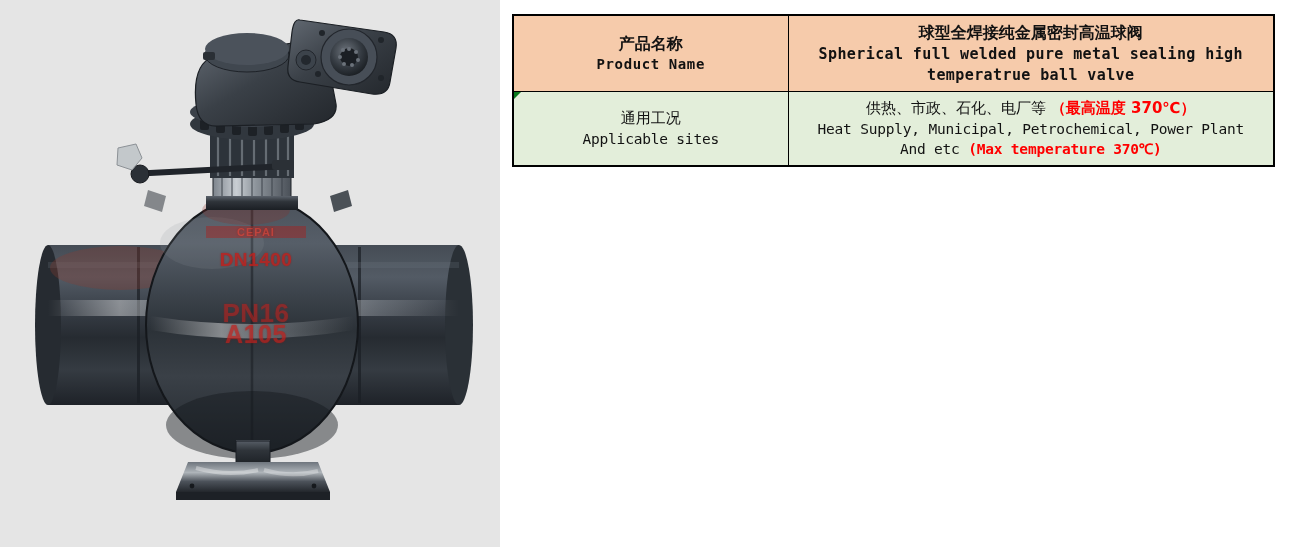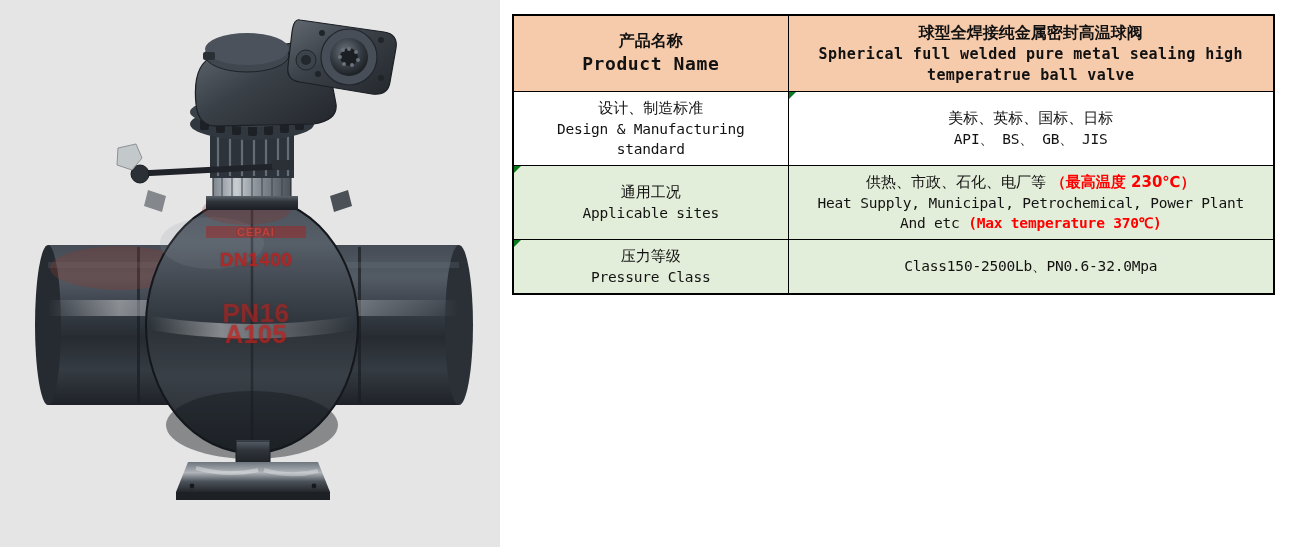--- a/index.html
+++ b/index.html
@@ -87,21 +87,21 @@
     font-size: 15px;
     display: block;
   }
   .en {
     font-family: "DejaVu Sans Mono", monospace;
     font-size: 14.5px;
     display: block;
     letter-spacing: -0.2px;
   }
   .row-header .cn { font-size: 16px; }
-  .row-header .en { font-size: 18px; letter-spacing: .6px; }
+  .row-header .en { font-size: 14px; letter-spacing: .6px; }
   .row-header .val .cn { font-size: 16px; }
   .row-header .val .en { font-size: 15px; letter-spacing: .4px; }
 
   .hot {
     color: #ff0000;
     font-weight: bold;
   }
   .inline { display: inline; }
 
   
@@ -312,55 +312,33 @@
           <span class="cn">产品名称</span>
           <span class="en">Product Name</span>
         </td>
         <td class="val">
           <span class="cn">球型全焊接纯金属密封高温球阀</span>
           <span class="en">Spherical full welded pure metal sealing high</span>
           <span class="en">temperatrue ball valve</span>
         </td>
       </tr>
 
-      <tr class="row-white">
-        <td class="lbl">
-          <span class="cn">设计、制造标准</span>
-          <span class="en">Design &amp; Manufacturing</span>
-          <span class="en">standard</span>
-        </td>
-        <td class="val">
-          <span class="cell-marker"></span>
-          <span class="cn">美标、英标、国标、日标</span>
-          <span class="en">API、 BS、 GB、 JIS</span>
-        </td>
-      </tr>
 
       <tr class="row-green">
         <td class="lbl">
           <span class="cell-marker"></span>
           <span class="cn">通用工况</span>
           <span class="en">Applicable sites</span>
         </td>
         <td class="val">
-          <span class="cn"><span class="inline">供热、市政、石化、电厂等 </span><span class="inline hot">（最高温度 230℃）</span></span>
+          <span class="cn"><span class="inline">供热、市政、石化、电厂等 </span><span class="inline hot">（最高温度 370℃）</span></span>
           <span class="en">Heat Supply, Municipal, Petrochemical, Power Plant</span>
           <span class="en"><span class="inline">And etc </span><span class="inline hot">(Max temperature 370℃)</span></span>
         </td>
       </tr>
 
 
-      <tr class="row-green">
-        <td class="lbl">
-          <span class="cell-marker"></span>
-          <span class="cn">压力等级</span>
-          <span class="en">Pressure Class</span>
-        </td>
-        <td class="val">
-          <span class="en">Class150-2500Lb、PN0.6-32.0Mpa</span>
-        </td>
-      </tr>
 
 
 
     </tbody>
   </table>
 </div>
 
 </body></html>

